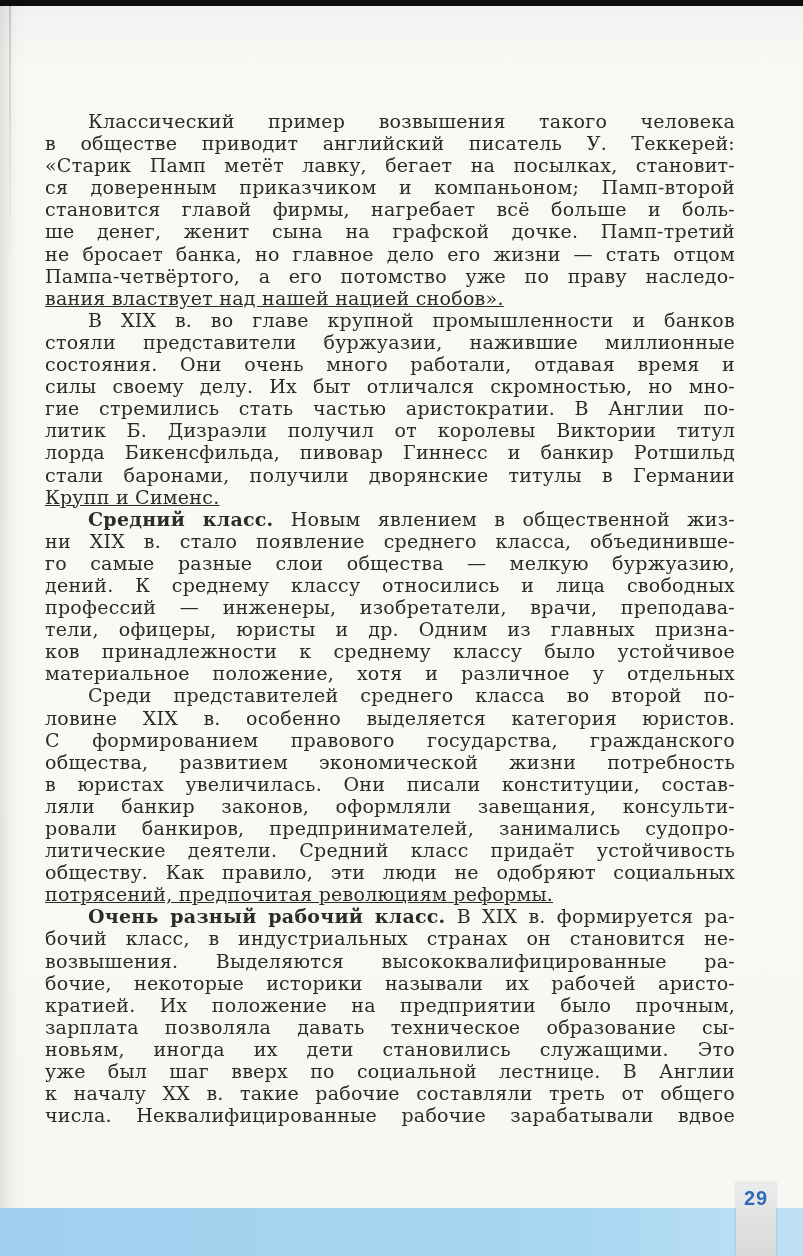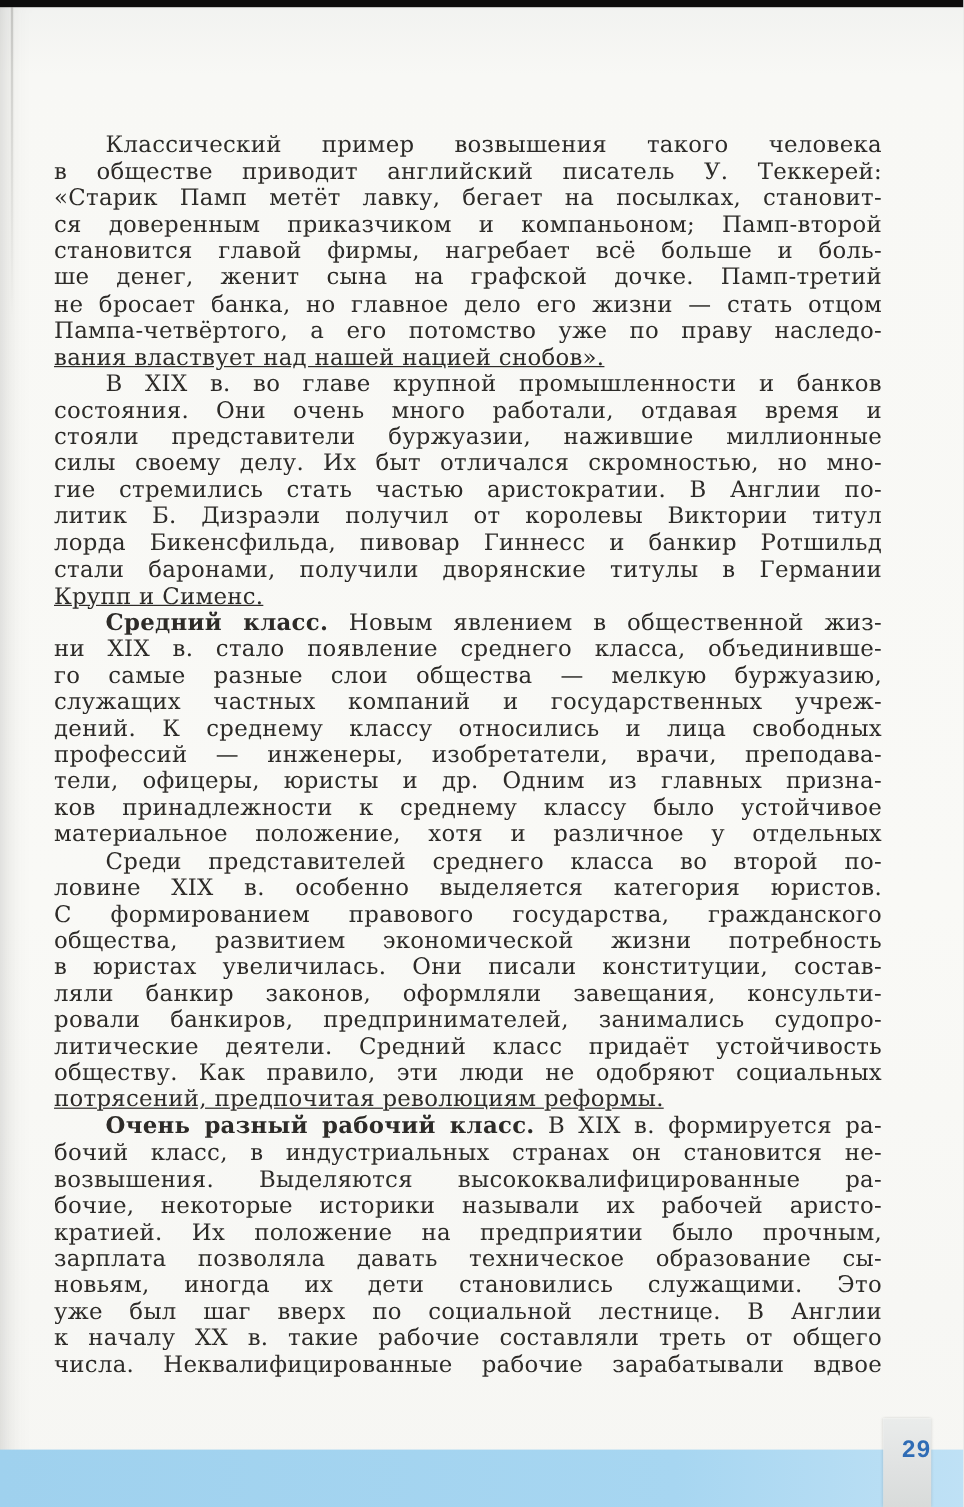--- a/index.html
+++ b/index.html
@@ -50,22 +50,22 @@
   }
   .page-tab {
     position: absolute;
     left: 736px; top: 1182px;
     width: 40px; height: 74px;
     background: linear-gradient(180deg, #eaeceb 0%, #e0e2e2 55%, #d8dbda 100%);
     box-shadow: -1px 0 2px rgba(0,0,0,0.08), 1px 0 2px rgba(0,0,0,0.08);
   }
   .page-num {
     display: block;
-    margin-top: 15px;
-    text-align: right;
+    margin-top: 5px;
+    text-align: center;
     font-family: "Liberation Sans", "DejaVu Sans", sans-serif;
     font-weight: bold;
     font-size: 20px;
     letter-spacing: 1px;
     color: #2f6cb5;
   }
 </style>
 </head>
 <body>
 
@@ -83,35 +83,34 @@
       <div class="line">ся доверенным приказчиком и компаньоном; Памп-второй</div>
       <div class="line">становится главой фирмы, нагребает всё больше и боль-</div>
       <div class="line">ше денег, женит сына на графской дочке. Памп-третий</div>
       <div class="line">не бросает банка, но главное дело его жизни — стать отцом</div>
       <div class="line">Пампа-четвёртого, а его потомство уже по праву наследо-</div>
       <div class="line endp">вания властвует над нашей нацией снобов».</div>
     </div>
 
     <div class="para">
       <div class="line ind">В XIX в. во главе крупной промышленности и банков</div>
+      <div class="line">стояли представители буржуазии, нажившие миллионные</div>
       <div class="line">состояния. Они очень много работали, отдавая время и</div>
-      <div class="line">стояли представители буржуазии, нажившие миллионные</div>
       <div class="line">силы своему делу. Их быт отличался скромностью, но мно-</div>
       <div class="line">гие стремились стать частью аристократии. В Англии по-</div>
       <div class="line">литик Б. Дизраэли получил от королевы Виктории титул</div>
       <div class="line">лорда Бикенсфильда, пивовар Гиннесс и банкир Ротшильд</div>
       <div class="line">стали баронами, получили дворянские титулы в Германии</div>
       <div class="line endp">Крупп и Сименс.</div>
     </div>
 
     <div class="para">
       <div class="line ind"><b class="lead">Средний класс.</b> <span>Новым явлением в общественной жиз-</span></div>
       <div class="line">ни XIX в. стало появление среднего класса, объединивше-</div>
       <div class="line">го самые разные слои общества — мелкую буржуазию,</div>
-      <div class="line">служащих частных компаний и государственных учреж-</div>
       <div class="line">дений. К среднему классу относились и лица свободных</div>
       <div class="line">профессий — инженеры, изобретатели, врачи, преподава-</div>
       <div class="line">тели, офицеры, юристы и др. Одним из главных призна-</div>
       <div class="line">ков принадлежности к среднему классу было устойчивое</div>
       <div class="line">материальное положение, хотя и различное у отдельных</div>
     </div>
 
     <div class="para">
       <div class="line ind">Среди представителей среднего класса во второй по-</div>
       <div class="line">ловине XIX в. особенно выделяется категория юристов.</div>

